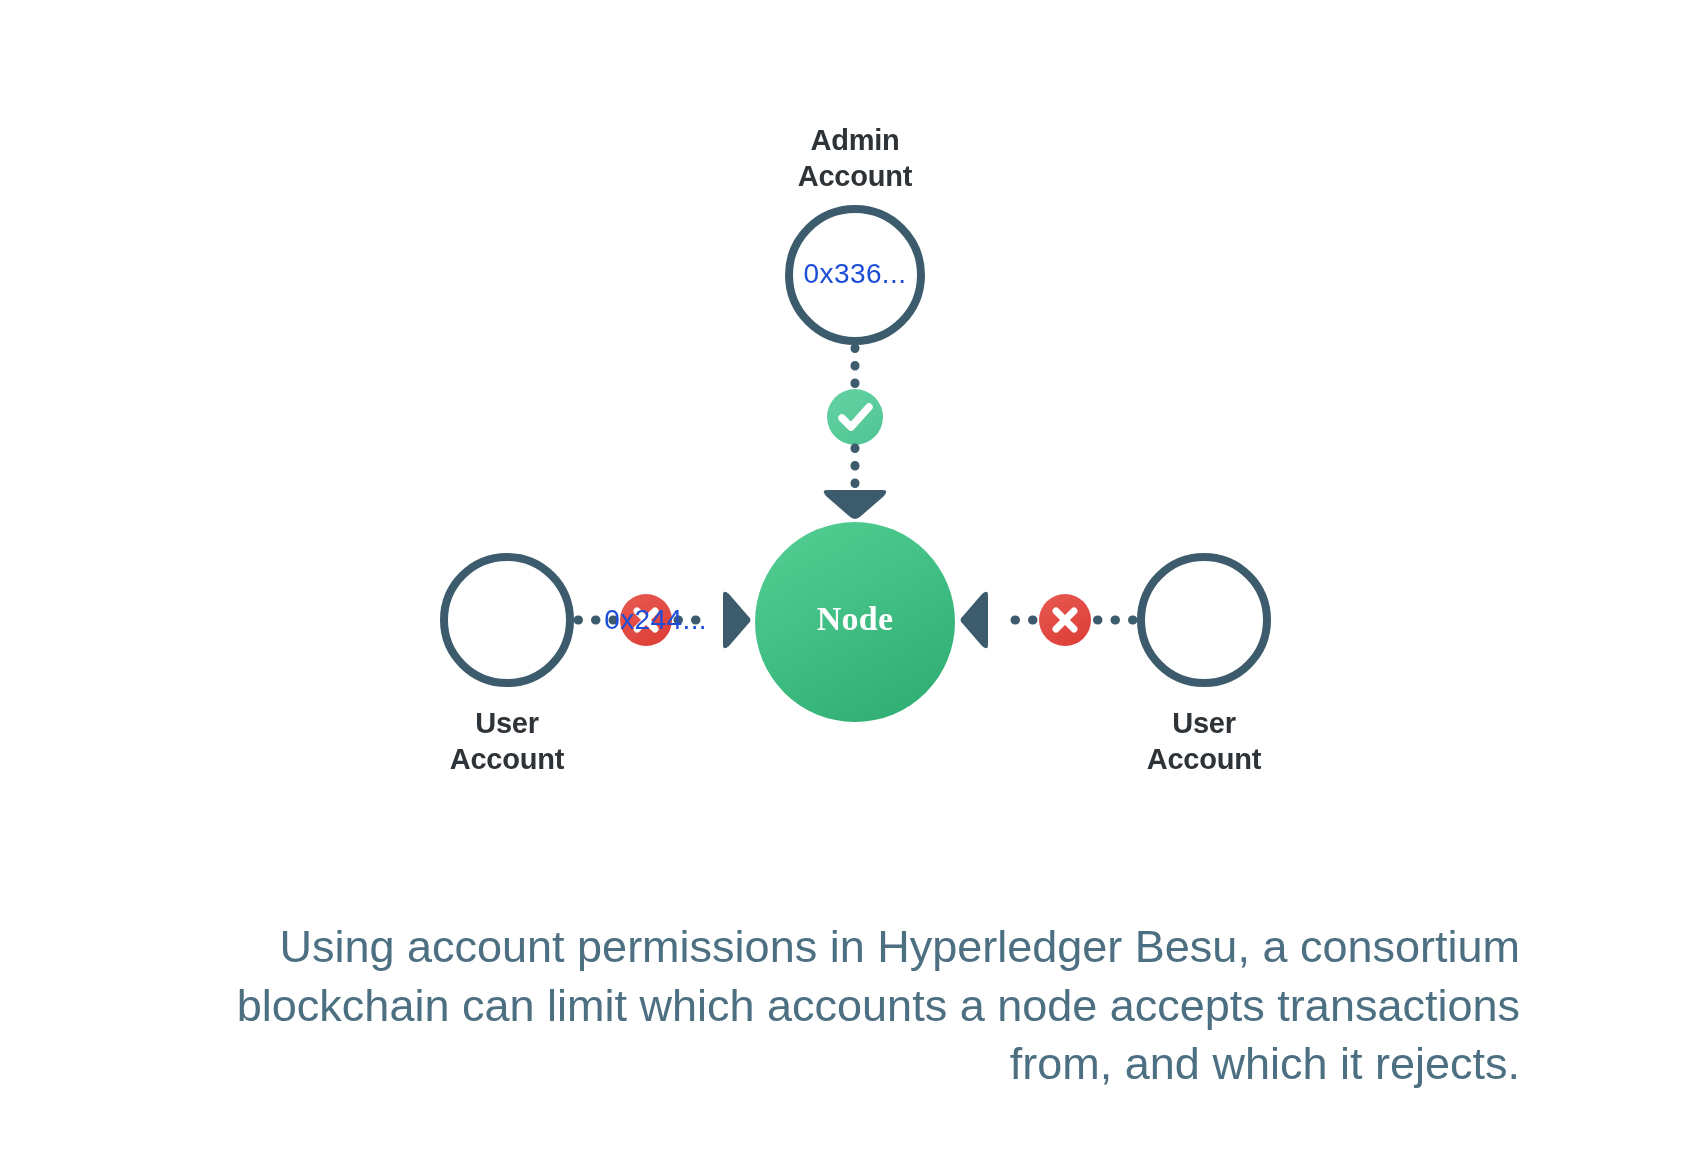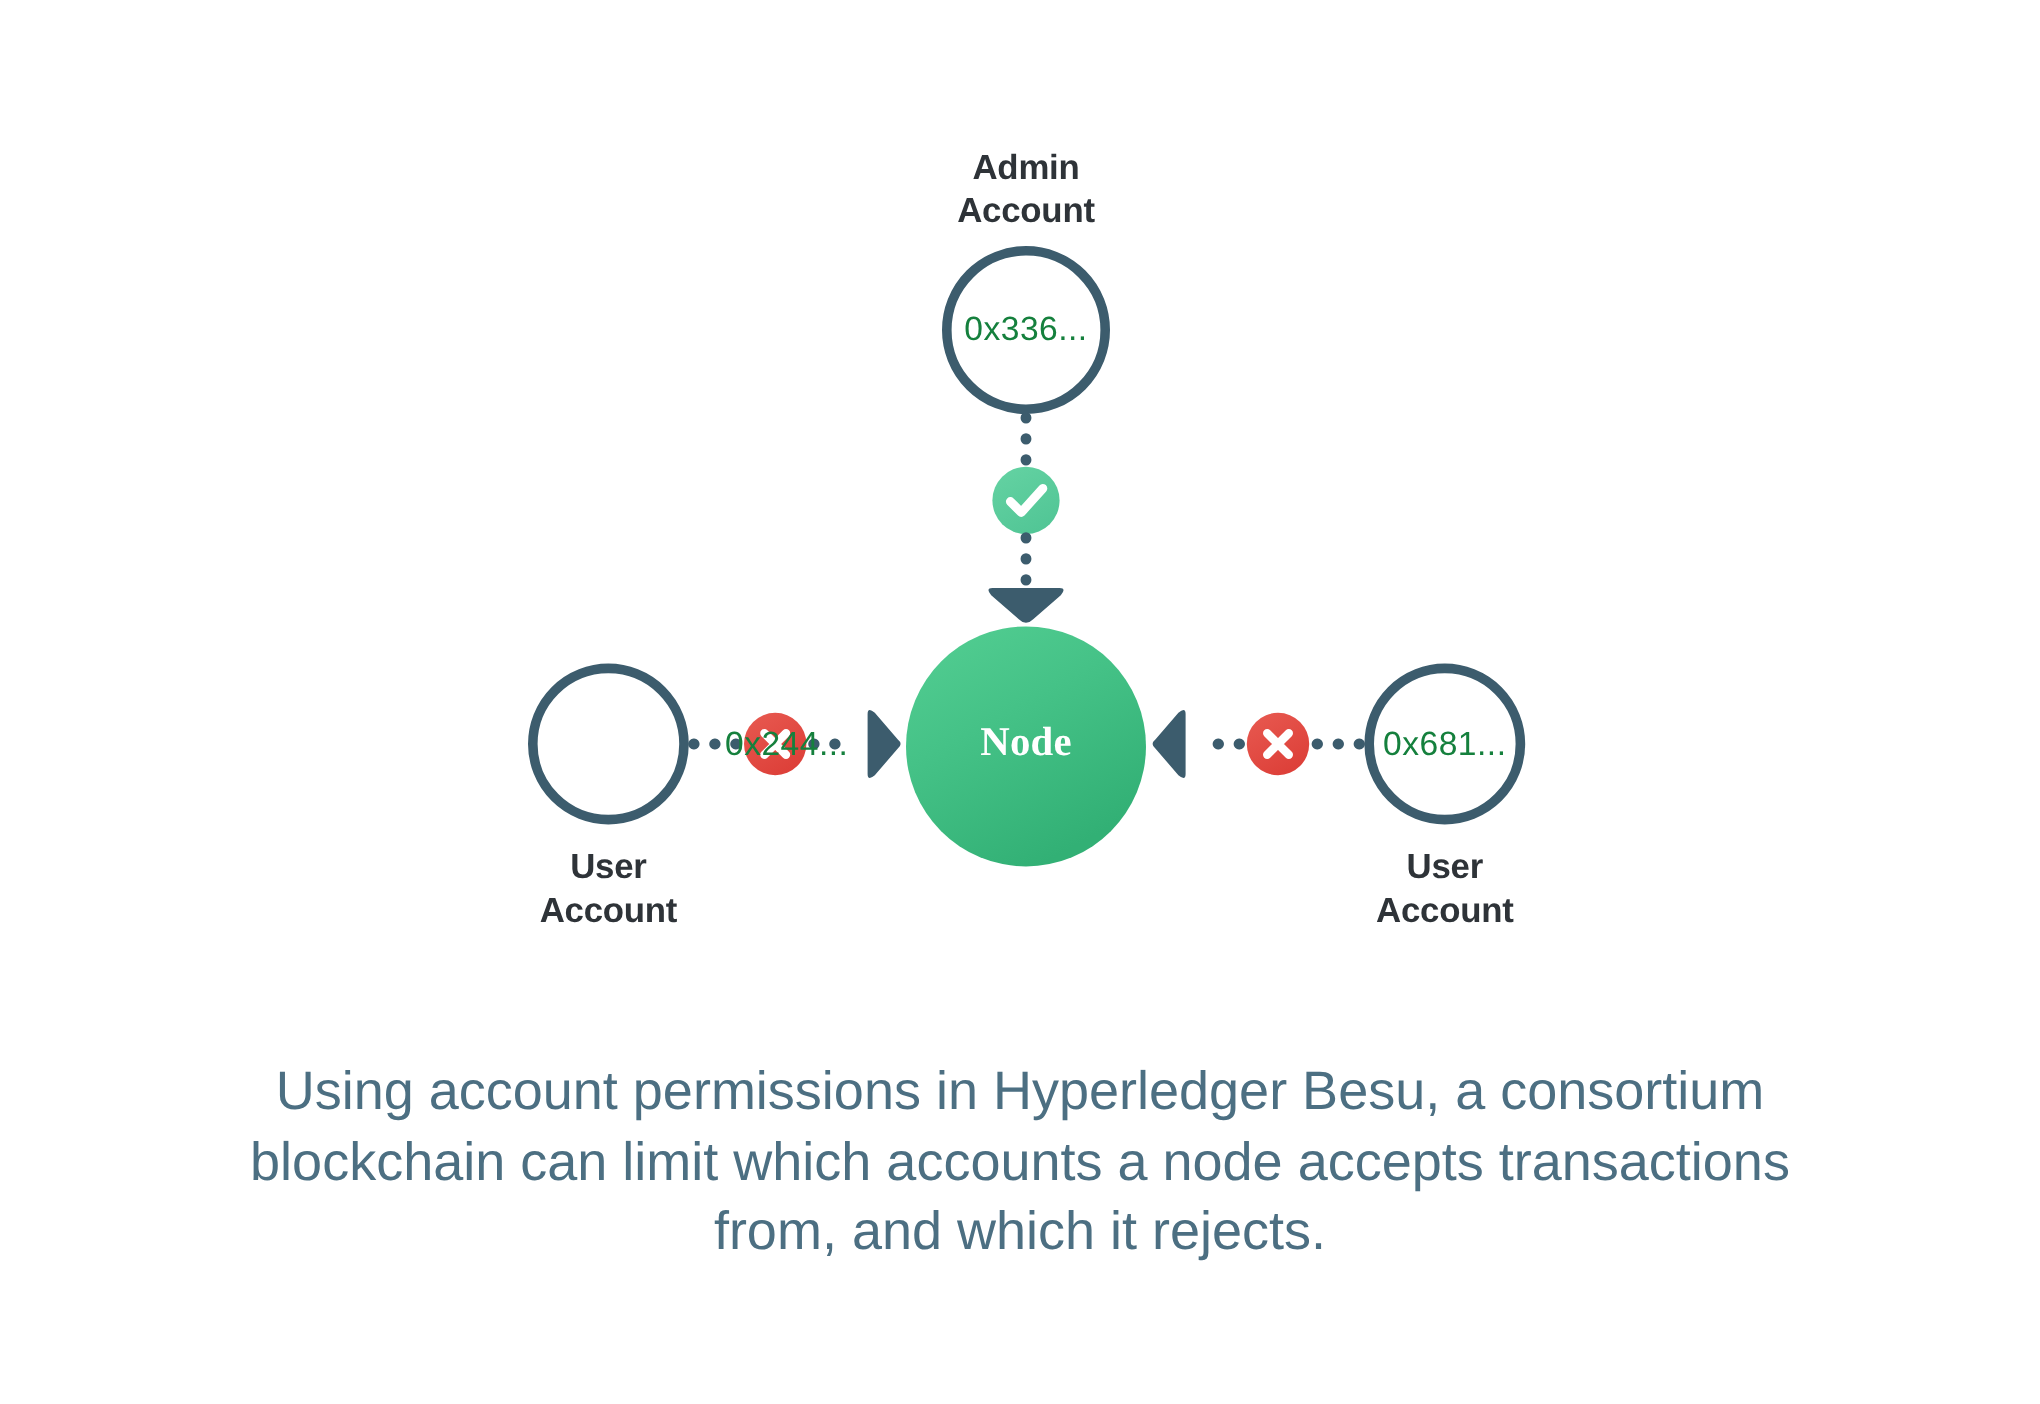--- a/index.html
+++ b/index.html
@@ -51,21 +51,21 @@
   }
   #user-right-label {
     left: 1004px;
     top: 706px;
     width: 400px;
   }
 
   .addr-text {
     position: absolute;
     text-align: center;
-    color: #15803d;
+    color: #1d4ed8;
     font-size: 28px;
     letter-spacing: 0.4px;
     font-family: "Liberation Sans", sans-serif;
   }
   #admin-addr { left: 655px; top: 258px; width: 400px; }
   #user-left-addr { left: 307px; top: 604px; width: 400px; text-align: right; }
   #user-right-addr { left: 1004px; top: 604px; width: 400px; }
 
   #node-label {
     position: absolute;
@@ -76,23 +76,23 @@
     color: #ffffff;
     font-size: 34px;
     font-weight: bold;
     letter-spacing: 0.2px;
     font-family: Liberation Serif, serif;
   }
 
   #caption {
     position: absolute;
     left: 180px;
-    top: 880px;
+    top: 918px;
     width: 1340px;
-    text-align: center;
+    text-align: right;
     color: #4c6f82;
     font-size: 45px;
     line-height: 1.30;
     font-family: "Liberation Sans", sans-serif;
     font-weight: 400;
   }
 </style>
 </head>
 <body>
 
@@ -180,21 +180,20 @@
   <div class="node-title" id="admin-label">Admin
 Account</div>
 
   <div class="addr-text" id="admin-addr">0x336...</div>
 
   <div class="addr-text" id="user-left-addr">0x244...</div>
 
   <div class="node-title" id="user-left-label">User
 Account</div>
 
-  <div class="addr-text" id="user-right-addr">0x681...</div>
 
   <div class="node-title" id="user-right-label">User
 Account</div>
 
   <div id="node-label">Node</div>
 
   <div id="caption">Using account permissions in Hyperledger Besu, a consortium blockchain can limit which accounts a node accepts transactions from, and which it rejects.</div>
 
 </div>
 

